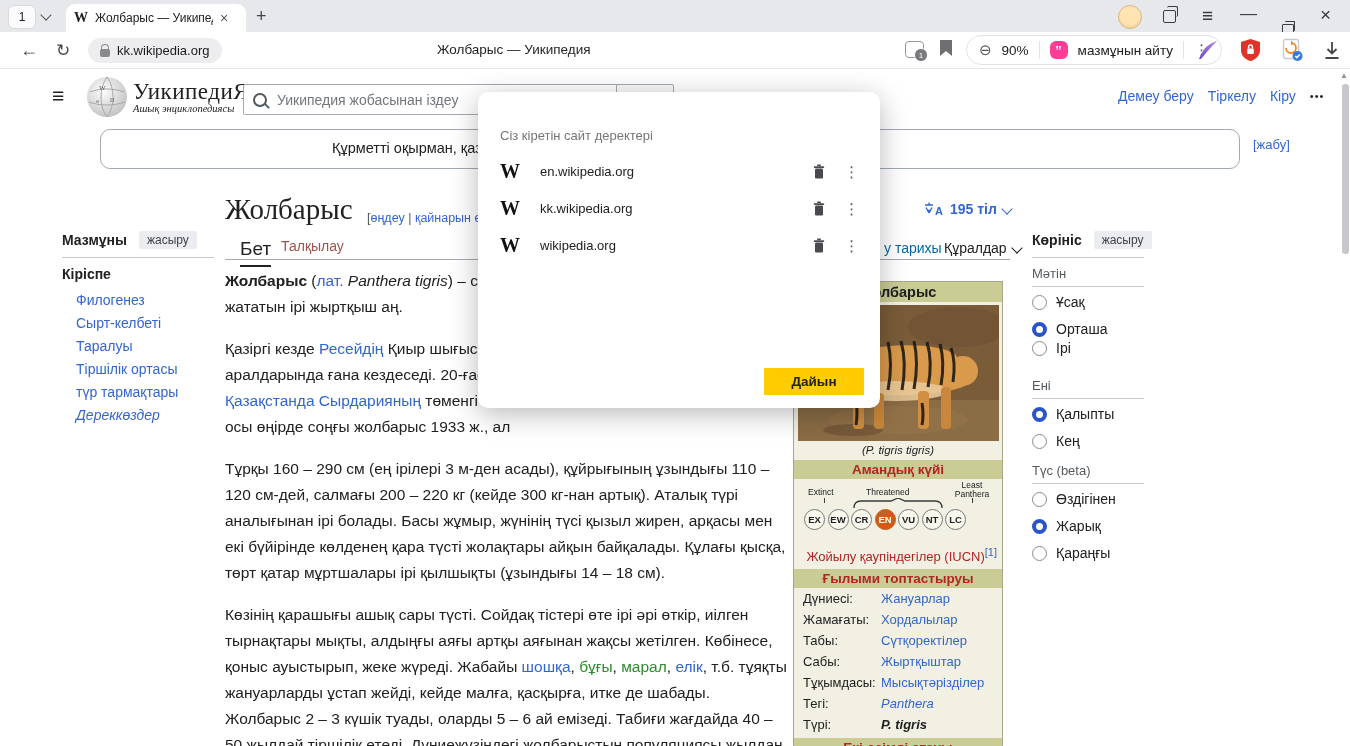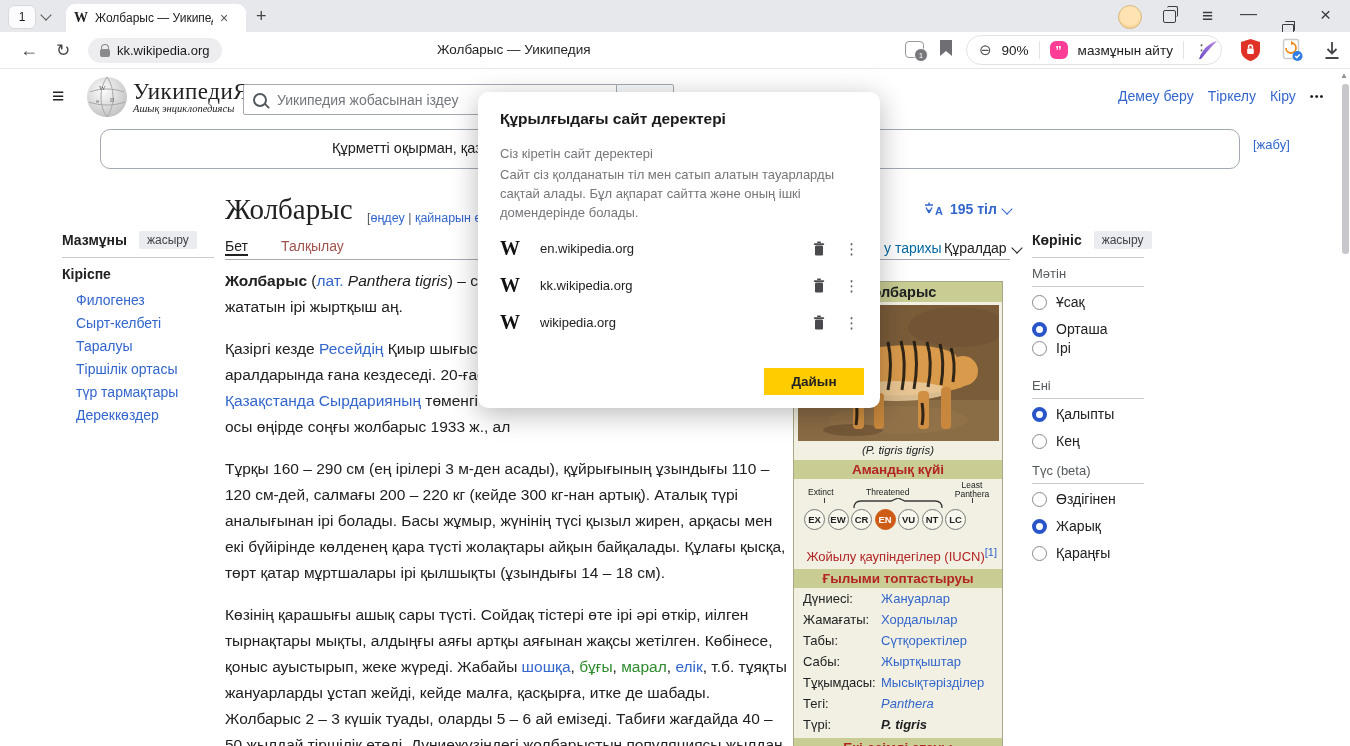--- a/index.html
+++ b/index.html
@@ -66,21 +66,21 @@
   .toc-h{left:62px;top:231px;display:flex;align-items:center;gap:12px;}
   .bold14{font-weight:bold;font-size:14px;}
   .hidebtn{background:#eaecf0;border-radius:2px;font-size:12px;color:#404449;padding:2px 8px;}
   .divline{height:1px;background:#c8ccd1;}
   .toc-item{left:76px;font-size:14px;color:#3366cc;}
   .toc-intro{left:62px;top:266px;font-size:14px;font-weight:bold;color:#202122;}
   
   .h1{left:225px;top:193px;font-family:"Liberation Serif",serif;font-size:29px;}
   .editlinks{left:367px;top:211px;font-size:12.5px;color:#54595d;}
   .langsel{left:924px;top:201px;display:flex;align-items:center;gap:6px;color:#3366cc;font-size:14px;font-weight:bold;}
-  .tab-page{left:225px;top:238px;font-size:14px;border-bottom:2px solid #202122;}
+  .tab-page{left:240px;top:238px;font-size:19px;padding-bottom:5px;border-bottom:2px solid #202122;}
   .tab-talk{left:281px;top:238px;font-size:14px;color:#a0524c;}
   .tab-hist{left:884px;top:240px;font-size:14px;color:#0369a1;}
   .tab-tools{left:944px;top:240px;font-size:14px;display:flex;align-items:center;gap:6px;}
   .mainrule{left:225px;top:259px;width:785px;}
   .body-text{left:225px;top:268px;width:565px;font-size:15.5px;line-height:26px;}
   .body-text p{margin:0 0 16px 0;}
   .ref{color:#3366cc;font-size:11px;vertical-align:super;line-height:0;}
   
   .infobox{left:793px;top:281px;width:210px;height:466px;background:#f1f0e2;border:1px solid #a8a887;
            box-sizing:border-box;overflow:hidden;font-size:13px;}
@@ -231,21 +231,21 @@
     <span class="bold14">Мазмұны</span>
     <span class="hidebtn">жасыру</span>
   </div>
   <div class="abs divline" style="left:62px;top:257px;width:152px;"></div>
   <span class="abs toc-intro">Кіріспе</span>
   <span class="abs toc-item" style="top:292px;">Филогенез</span>
   <span class="abs toc-item" style="top:315px;">Сырт-келбеті</span>
   <span class="abs toc-item" style="top:338px;">Таралуы</span>
   <span class="abs toc-item" style="top:361px;">Тіршілік ортасы</span>
   <span class="abs toc-item" style="top:384px;">түр тармақтары</span>
-  <span class="abs toc-item" style="top:407px;">Дереккөздер</span>
+  <span class="abs toc-item" style="top:407px;font-style:italic;">Дереккөздер</span>
 
   <span class="abs h1">Жолбарыс</span>
   <span class="abs editlinks">
     <span>[</span><span class="bluelink">өңдеу</span><span> | </span><span class="bluelink">қайнарын өңд</span>
   </span>
   <div class="abs langsel">
     <svg width="20" height="16" viewBox="0 0 20 16">
       <path d="M1 4 H9 M5 1.5 V4 M2 6.5 L5 12 M8 6.5 L5 12 M3 9.5 H7" stroke="#3366cc" stroke-width="1.4" fill="none"></path>
       <text x="11" y="14" font-size="11" font-weight="bold" fill="#3366cc" font-family="Liberation Sans,sans-serif">A</text>
     </svg>
@@ -404,23 +404,21 @@
   <div class="abs radio-row" style="top:518px;">
       <span class="radio on"></span>
       <span>Жарық</span>
     </div>
   <div class="abs radio-row" style="top:545px;">
       <span class="radio"></span>
       <span>Қараңғы</span>
     </div>
 
   <div class="abs dialog">
-    <div class="dlg-title">Құрылғыдағы сайт деректері</div>
     <div class="dlg-gray dlg-sec" style="margin-bottom:0;">Сіз кіретін сайт деректері</div>
-    <div class="dlg-gray" style="margin-top:2px;">Сайт сіз қолданатын тіл мен сатып алатын тауарларды сақтай алады. Бұл ақпарат сайтта және оның ішкі домендерінде болады.</div>
     <div style="margin-top:8px;">
       <div class="site-row">
         <span class="w">W</span>
         <span class="d">en.wikipedia.org</span>
         <svg width="14" height="16" viewBox="0 0 14 16">
             <rect x="3" y="4.5" width="8" height="10" rx="1.2" fill="#4a4a4e"></rect>
             <rect x="1.8" y="2.3" width="10.4" height="1.7" rx=".8" fill="#4a4a4e"></rect>
             <rect x="5" y="0.6" width="4" height="1.4" rx=".7" fill="#4a4a4e"></rect>
           </svg>
         <span class="dots">⋮</span>

